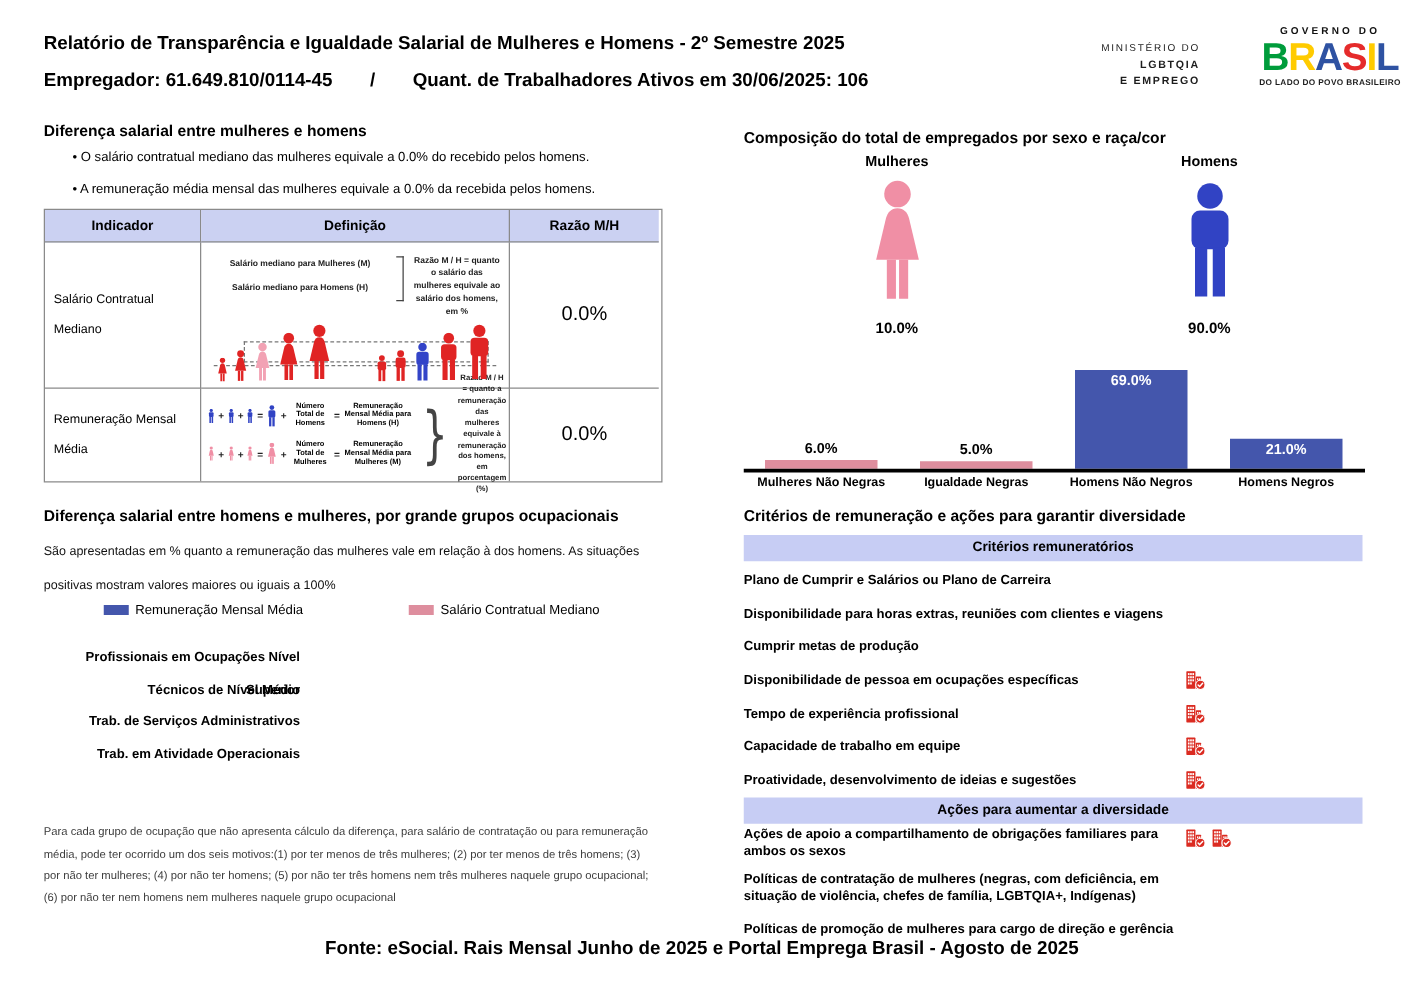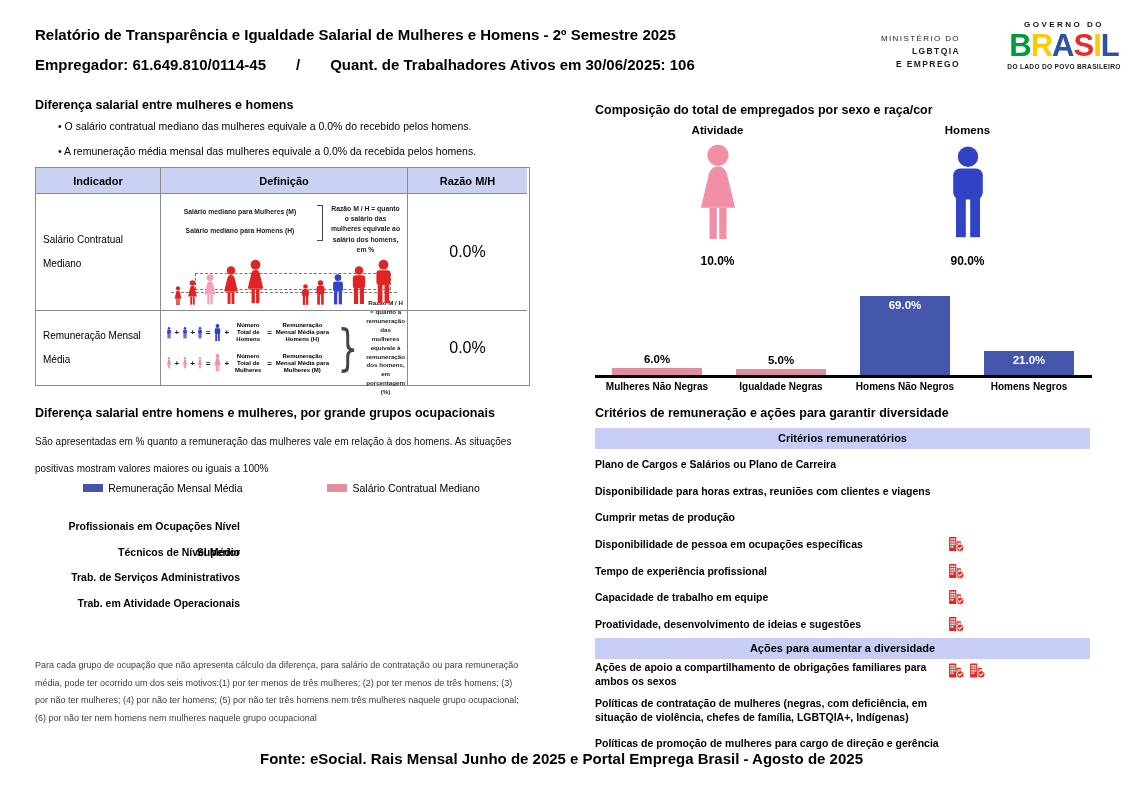--- a/index.html
+++ b/index.html
@@ -295,21 +295,21 @@
     <div class="occ-cat">Técnicos de Nível Médio</div>
     <div class="occ-cat">Trab. de Serviços Administrativos</div>
     <div class="occ-cat">Trab. em Atividade Operacionais</div>
   </div>
 
   <div class="footnote">Para cada grupo de ocupação que não apresenta cálculo da diferença, para salário de contratação ou para remuneração média, pode ter ocorrido um dos seis motivos:(1) por ter menos de três mulheres; (2) por ter menos de três homens; (3) por não ter mulheres; (4) por não ter homens; (5) por não ter três homens nem três mulheres naquele grupo ocupacional; (6) por não ter nem homens nem mulheres naquele grupo ocupacional</div>
 
   <div class="sec-h" style="left:595px;top:103px;">Composição do total de empregados por sexo e raça/cor</div>
 
   <div class="fig-block" style="left:650px;">
-    <div class="fig-label">Atividade</div>
+    <div class="fig-label">Mulheres</div>
     <svg class="c-woman" style="width:52px;height:100px">
         <use href="#sym-female"></use>
       </svg>
     <div class="fig-value">10.0%</div>
   </div>
   <div class="fig-block" style="left:900px;">
     <div class="fig-label">Homens</div>
     <svg class="c-man" style="width:48px;height:100px">
         <use href="#sym-male"></use>
       </svg>
@@ -342,21 +342,21 @@
       <div class="bar-cat">Homens Negros</div>
     </div>
     <div class="baseline"></div>
   </div>
 
   <div class="sec-h" style="left:595px;top:406px;">Critérios de remuneração e ações para garantir diversidade</div>
   <div class="band" style="top:428px;">Critérios remuneratórios</div>
 
   <div class="crit-list">
     <div class="crit-row">
-      <span class="crit-text">Plano de Cargos e Salários ou Plano de Carreira</span>
+      <span class="crit-text">Plano de Cumprir e Salários ou Plano de Carreira</span>
       <span class="crit-icons"></span>
     </div>
     <div class="crit-row">
       <span class="crit-text">Disponibilidade para horas extras, reuniões com clientes e viagens</span>
       <span class="crit-icons"></span>
     </div>
     <div class="crit-row">
       <span class="crit-text">Cumprir metas de produção</span>
       <span class="crit-icons"></span>
     </div>

